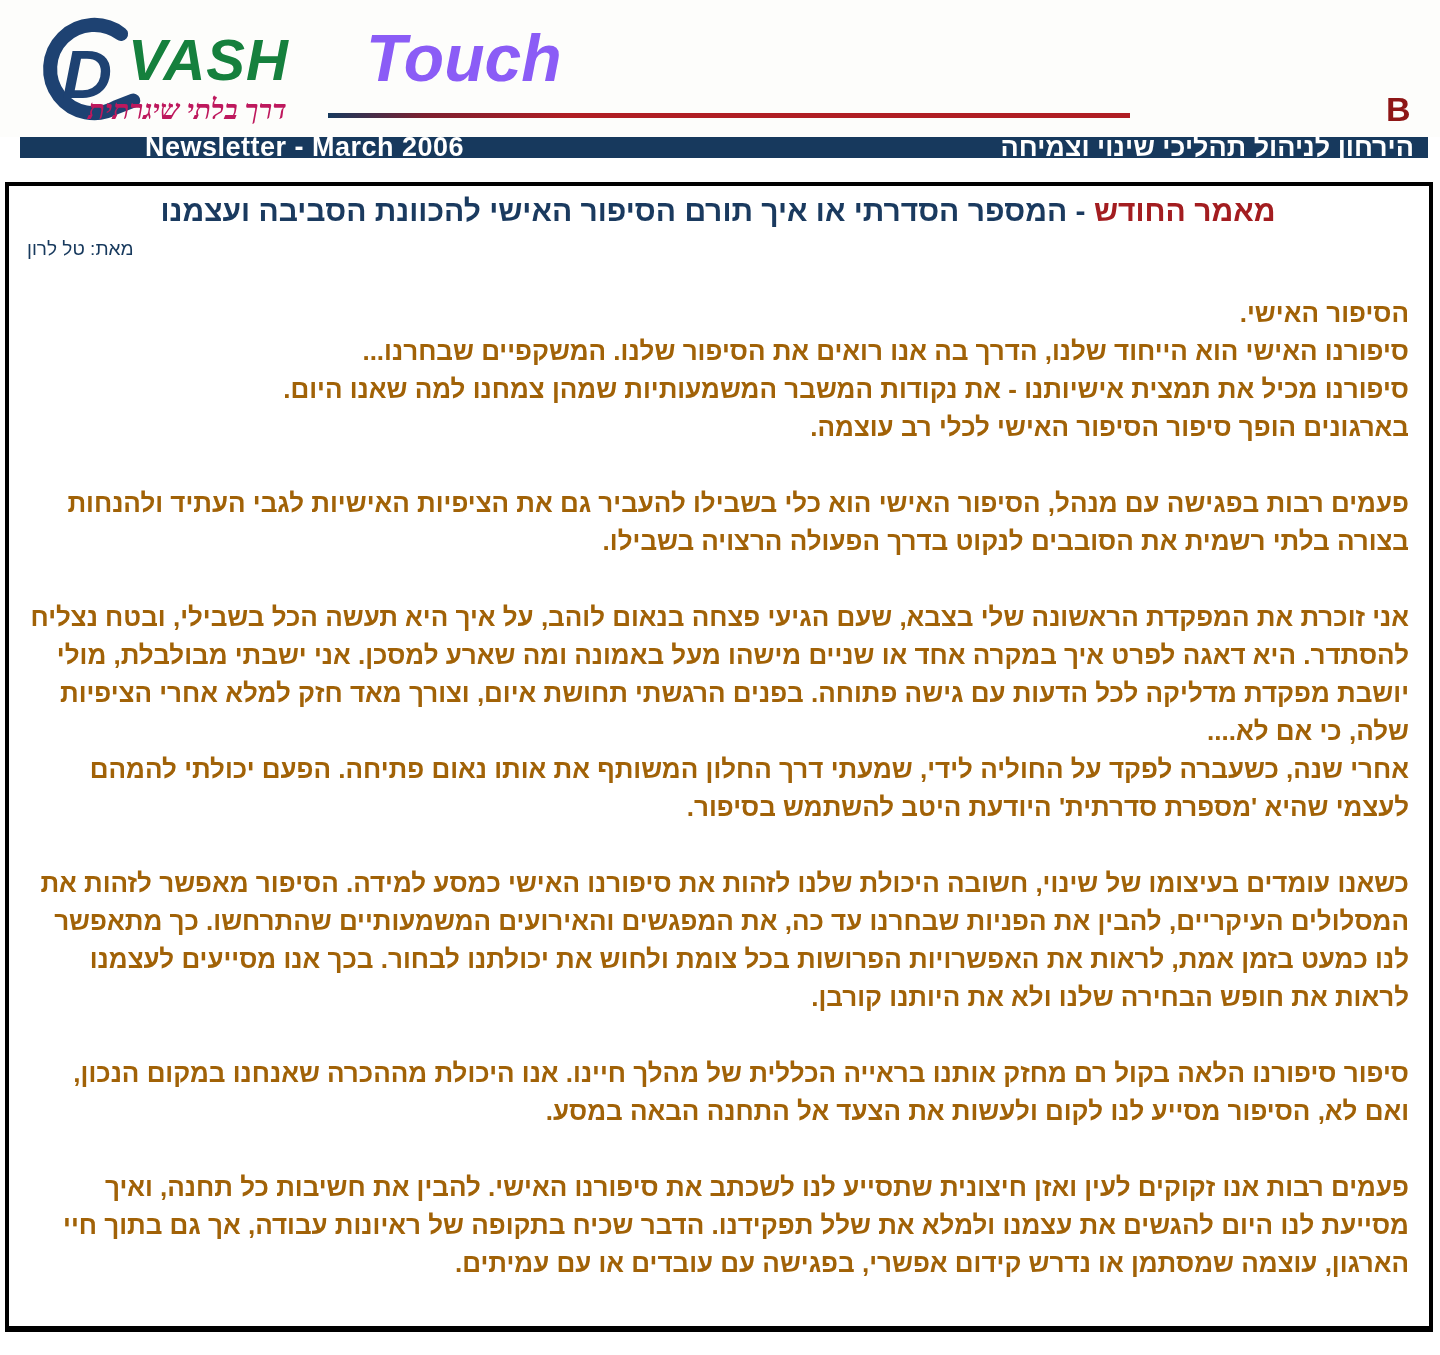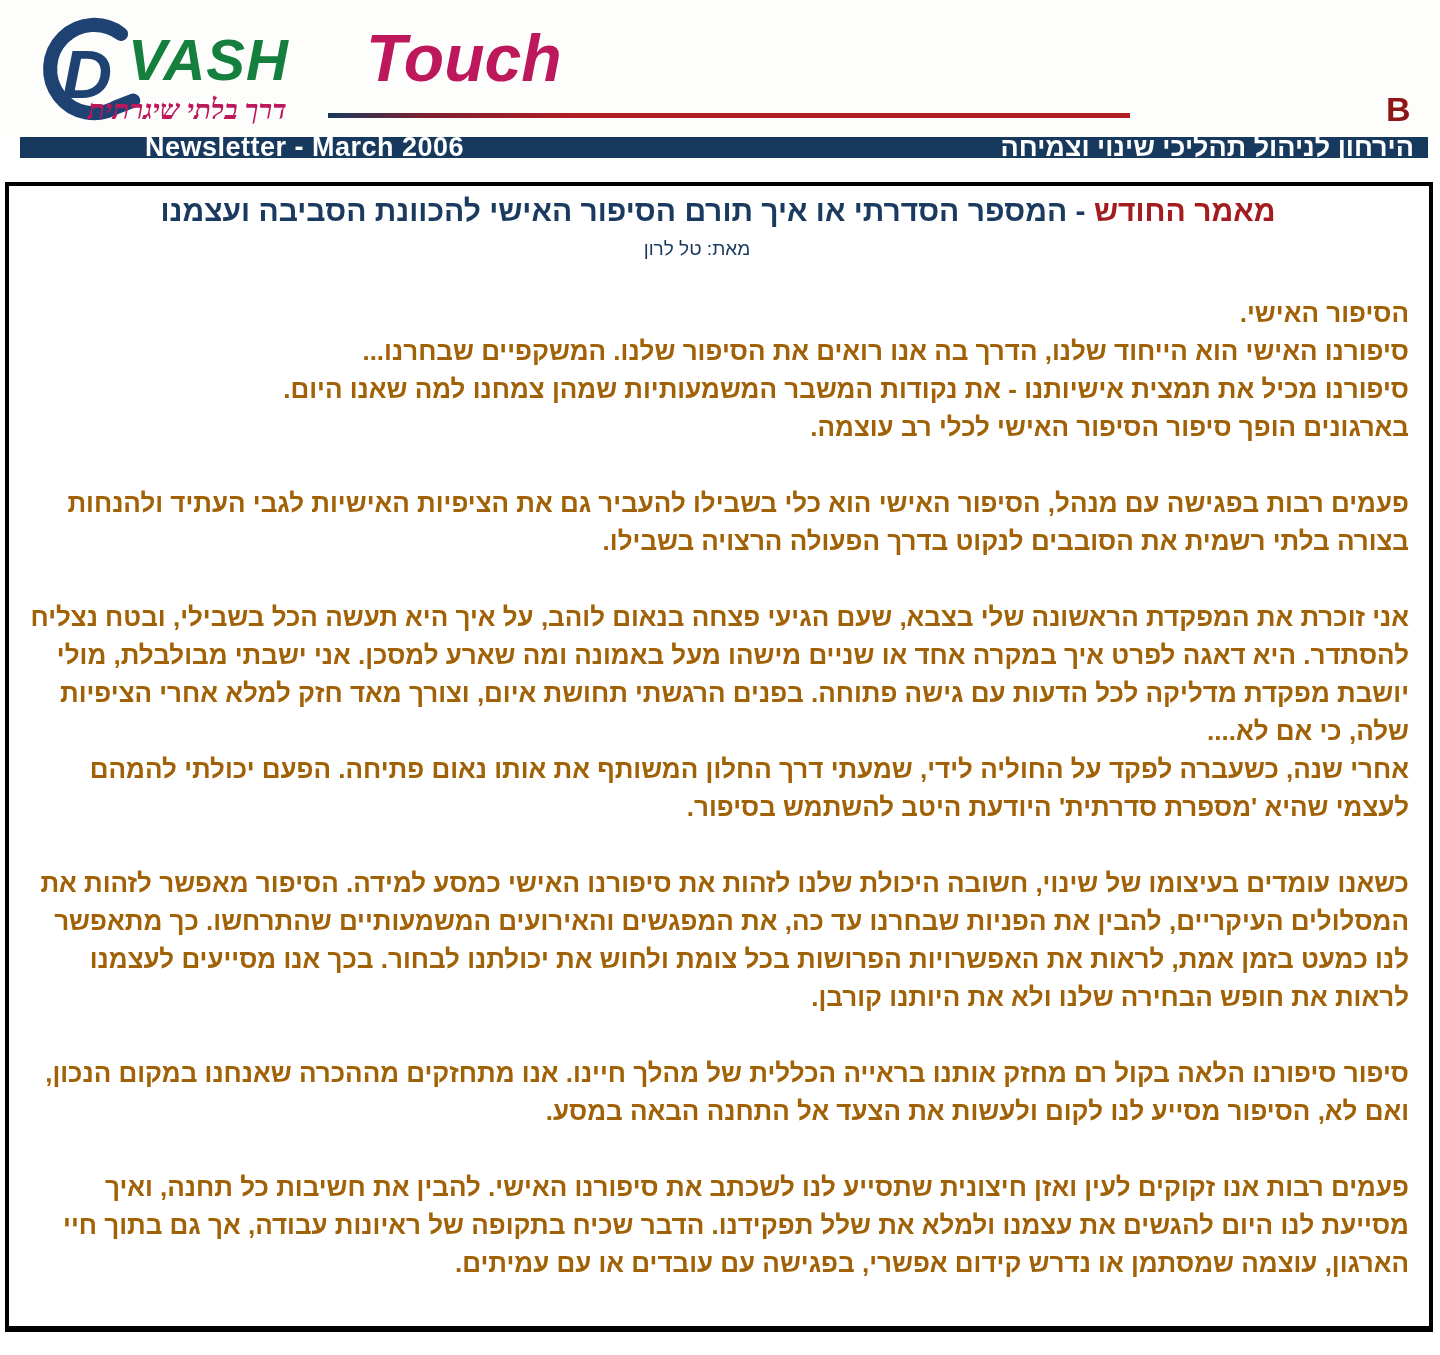--- a/index.html
+++ b/index.html
@@ -14,21 +14,21 @@
   .masthead { position:absolute; left:0; top:0; width:1440px; height:137px; background:#fdfdfb; }
   .logo-glyph { position:absolute; left:30px; top:12px; }
   .brand-vash {
     position:absolute; left:128px; top:26px;
     font-size:58px; font-weight:bold; font-style:italic;
     color:#15803d; letter-spacing:1px;
   }
   .brand-touch {
     position:absolute; left:366px; top:20px;
     font-size:66px; font-weight:bold; font-style:italic;
-    color:#be185d;
+    color:#8b5cf6;
   }
   .brand-tagline {
     position:absolute; left:88px; top:94px; width:252px;
     direction:rtl; text-align:left;
     font-family:"Liberation Serif","DejaVu Serif",serif;
     font-style:italic; font-weight:bold;
     font-size:28px; color:#be185d; white-space:nowrap;
   }
   .brand-rule {
     position:absolute; left:328px; top:113px; width:802px; height:5px;
@@ -61,21 +61,21 @@
     padding:6px 20px 0 18px;
     direction:rtl;
     overflow:hidden;
   }
   .article-title {
     text-align:center; font-size:30px; font-weight:bold; color:#1A3A5F;
     line-height:38px;
   }
   .article-title .hl { color:#A31D20; }
   .article-byline {
-    text-align:center; margin:8px 42px 0 0;
+    text-align:left; margin:8px 42px 0 0;
     font-size:19px; color:#17395D;
   }
   .article-body {
     margin-top:34px;
     font-size:26px; font-weight:bold; color:#a16207;
     line-height:38px; text-align:right;
   }
   .article-body p {
     margin:0 0 38px 0;
     white-space:pre-line;
@@ -113,16 +113,16 @@
 
   <div class="article-body">
     <p>הסיפור האישי.
 סיפורנו האישי הוא הייחוד שלנו, הדרך בה אנו רואים את הסיפור שלנו. המשקפיים שבחרנו...
 סיפורנו מכיל את תמצית אישיותנו  - את נקודות המשבר המשמעותיות שמהן צמחנו למה שאנו היום.
 בארגונים הופך סיפור הסיפור האישי לכלי רב עוצמה.</p>
     <p>פעמים רבות בפגישה עם מנהל, הסיפור האישי הוא כלי בשבילו להעביר גם את הציפיות האישיות לגבי העתיד ולהנחות בצורה בלתי רשמית את הסובבים לנקוט בדרך הפעולה הרצויה בשבילו.</p>
     <p>אני זוכרת את המפקדת הראשונה שלי בצבא, שעם הגיעי פצחה בנאום לוהב, על איך היא תעשה הכל בשבילי, ובטח נצליח להסתדר. היא  דאגה לפרט איך במקרה אחד או שניים מישהו מעל באמונה ומה שארע למסכן. אני ישבתי מבולבלת, מולי יושבת מפקדת מדליקה לכל הדעות עם גישה פתוחה. בפנים הרגשתי תחושת איום, וצורך מאד חזק למלא אחרי הציפיות שלה, כי אם לא....
 אחרי שנה, כשעברה לפקד על החוליה לידי, שמעתי דרך החלון המשותף את אותו נאום פתיחה. הפעם יכולתי להמהם לעצמי שהיא 'מספרת סדרתית' היודעת היטב להשתמש בסיפור.</p>
     <p>כשאנו עומדים בעיצומו של שינוי, חשובה היכולת שלנו לזהות את סיפורנו האישי כמסע למידה. הסיפור מאפשר לזהות את המסלולים העיקריים, להבין את הפניות שבחרנו עד כה, את המפגשים והאירועים המשמעותיים שהתרחשו. כך מתאפשר לנו כמעט בזמן אמת, לראות את האפשרויות הפרושות בכל צומת ולחוש את יכולתנו לבחור. בכך אנו מסייעים לעצמנו לראות את חופש הבחירה שלנו ולא את היותנו קורבן.</p>
-    <p>סיפור סיפורנו הלאה בקול רם מחזק אותנו בראייה הכללית של מהלך חיינו. אנו מתחזקים מההכרה שאנחנו במקום הנכון, ואם לא, הסיפור מסייע לנו לקום ולעשות את הצעד אל התחנה הבאה במסע.</p>
+    <p>סיפור סיפורנו הלאה בקול רם מחזק אותנו בראייה הכללית של מהלך חיינו. אנו היכולת מההכרה שאנחנו במקום הנכון, ואם לא, הסיפור מסייע לנו לקום ולעשות את הצעד אל התחנה הבאה במסע.</p>
     <p>פעמים רבות אנו זקוקים לעין ואזן חיצונית שתסייע לנו לשכתב את סיפורנו האישי. להבין את חשיבות כל תחנה, ואיך מסייעת לנו היום להגשים את עצמנו ולמלא את שלל תפקידנו. הדבר שכיח בתקופה של ראיונות עבודה, אך גם בתוך חיי הארגון, עוצמה שמסתמן או נדרש קידום אפשרי, בפגישה עם עובדים או עם עמיתים.</p>
   </div>
 </div>
 
 </body></html>

